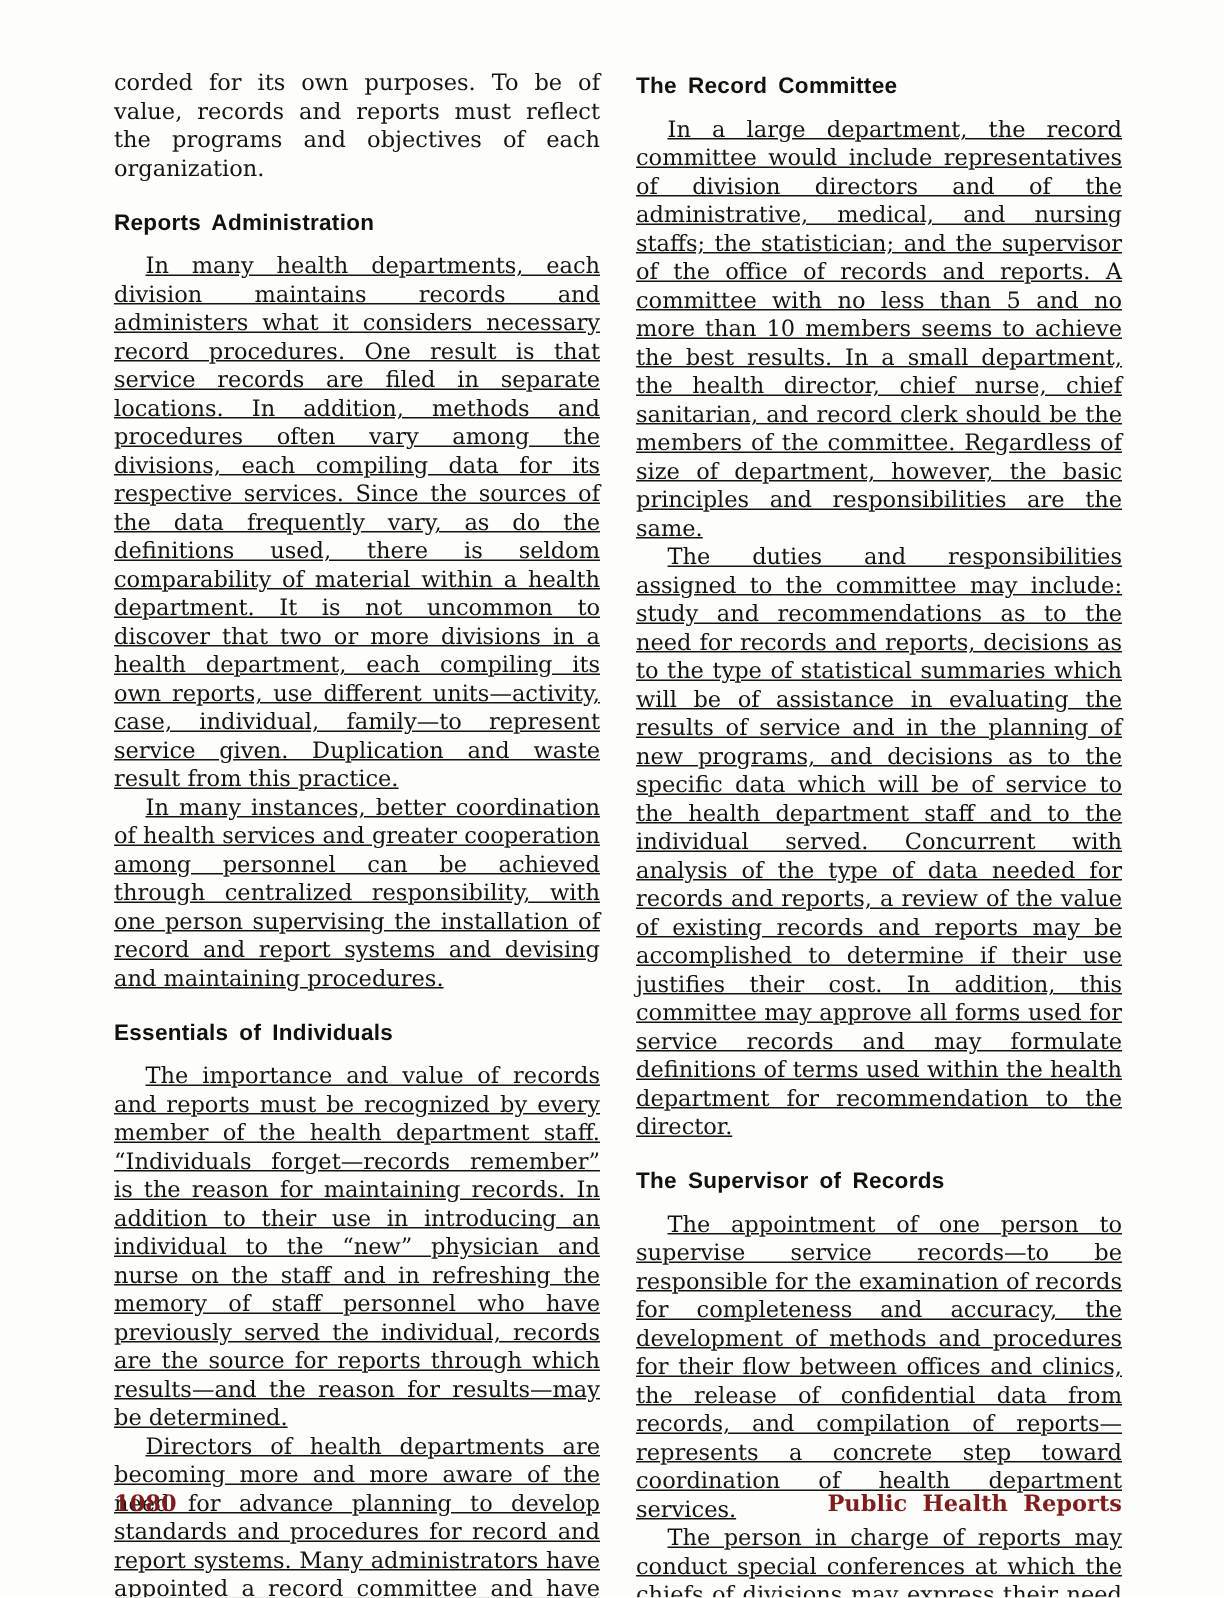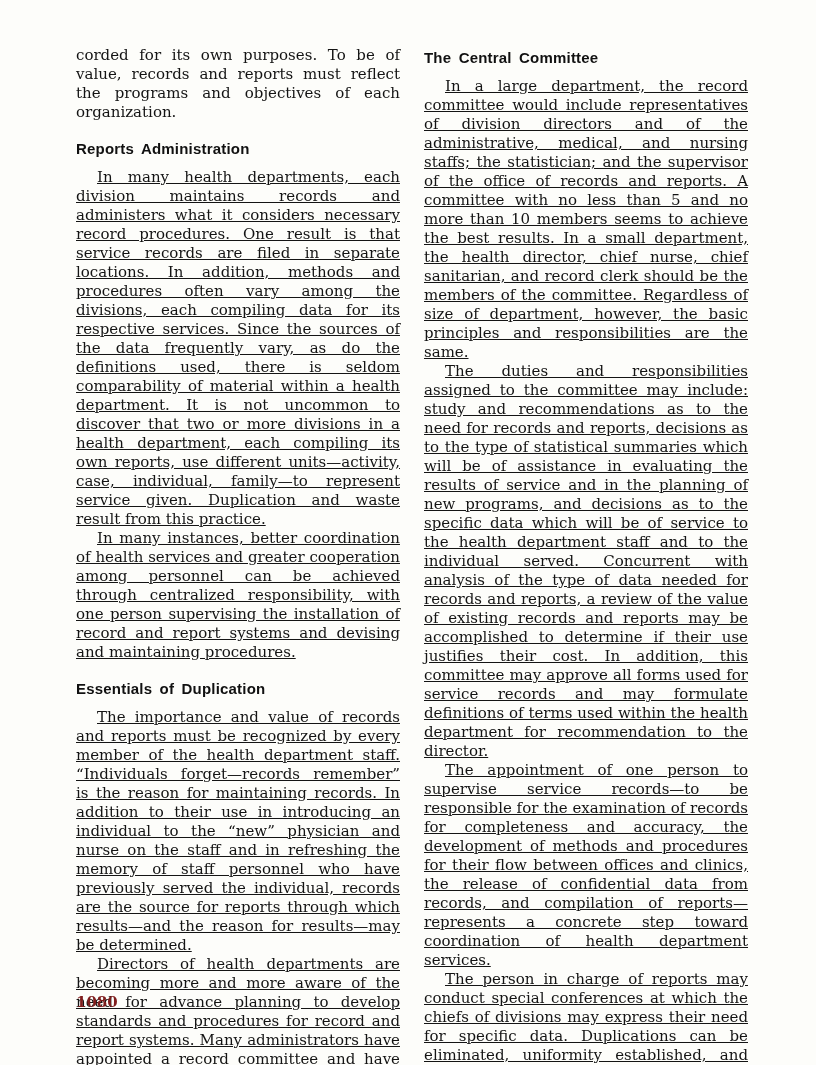--- a/index.html
+++ b/index.html
@@ -78,39 +78,41 @@
 
     <div class="col">
       <p class="body">corded for its own purposes.  To be of value, records and reports must reflect the programs and objectives of each organization.</p>
 
       <h3 class="heading">Reports Administration</h3>
 
       <p class="body indent">In many health departments, each division maintains records and administers what it considers necessary record procedures.  One result is that service records are filed in separate locations.  In addition, methods and procedures often vary among the divisions, each compiling data for its respective services.  Since the sources of the data frequently vary, as do the definitions used, there is seldom comparability of material within a health department.  It is not uncommon to discover that two or more divisions in a health department, each compiling its own reports, use different units—activity, case, individual, family—to represent service given.  Duplication and waste result from this practice.</p>
 
       <p class="body indent">In many instances, better coordination of health services and greater cooperation among personnel can be achieved through centralized responsibility, with one person supervising the installation of record and report systems and devising and maintaining procedures.</p>
 
-      <h3 class="heading">Essentials of Duplication</h3>
+      <h3 class="heading">Essentials of Individuals</h3>
 
       <p class="body indent">The importance and value of records and reports must be recognized by every member of the health department staff.  “Individuals forget—records remember” is the reason for maintaining records.  In addition to their use in introducing an individual to the “new” physician and nurse on the staff and in refreshing the memory of staff personnel who have previously served the individual, records are the source for reports through which results—and the reason for results—may be determined.</p>
 
       <p class="body indent">Directors of health departments are becoming more and more aware of the need for advance planning to develop standards and procedures for record and report systems.  Many administrators have appointed a record committee and have designated one person to be in charge of the office of records and reports.  These two steps are essential for the proper administration of record and report systems.</p>
     </div>
 
     <div class="col">
-      <h3 class="heading">The Central Committee</h3>
+      <h3 class="heading">The Record Committee</h3>
 
       <p class="body indent">In a large department, the record committee would include representatives of division directors and of the administrative, medical, and nursing staffs; the statistician; and the supervisor of the office of records and reports.  A committee with no less than 5 and no more than 10 members seems to achieve the best results.  In a small department, the health director, chief nurse, chief sanitarian, and record clerk should be the members of the committee.  Regardless of size of department, however, the basic principles and responsibilities are the same.</p>
 
       <p class="body indent">The duties and responsibilities assigned to the committee may include:  study and recommendations as to the need for records and reports, decisions as to the type of statistical summaries which will be of assistance in evaluating the results of service and in the planning of new programs, and decisions as to the specific data which will be of service to the health department staff and to the individual served.  Concurrent with analysis of the type of data needed for records and reports, a review of the value of existing records and reports may be accomplished to determine if their use justifies their cost.  In addition, this committee may approve all forms used for service records and may formulate definitions of terms used within the health department for recommendation to the director.</p>
 
+      <h3 class="heading">The Supervisor of Records</h3>
 
       <p class="body indent">The appointment of one person to supervise service records—to be responsible for the examination of records for completeness and accuracy, the development of methods and procedures for their flow between offices and clinics, the release of confidential data from records, and compilation of reports—represents a concrete step toward coordination of health department services.</p>
 
       <p class="body indent">The person in charge of reports may conduct special conferences at which the chiefs of divisions may express their need for specific data.  Duplications can be eliminated, uniformity established, and more efficient utilization of available facilities achieved.  This individual may also be responsible for supervising and</p>
     </div>
 
   </div>
 
   <div class="footer">
     <span class="page-number">1080</span>
+    <span class="journal">Public Health Reports</span>
   </div>
 
 </div>
 
 </body></html>

